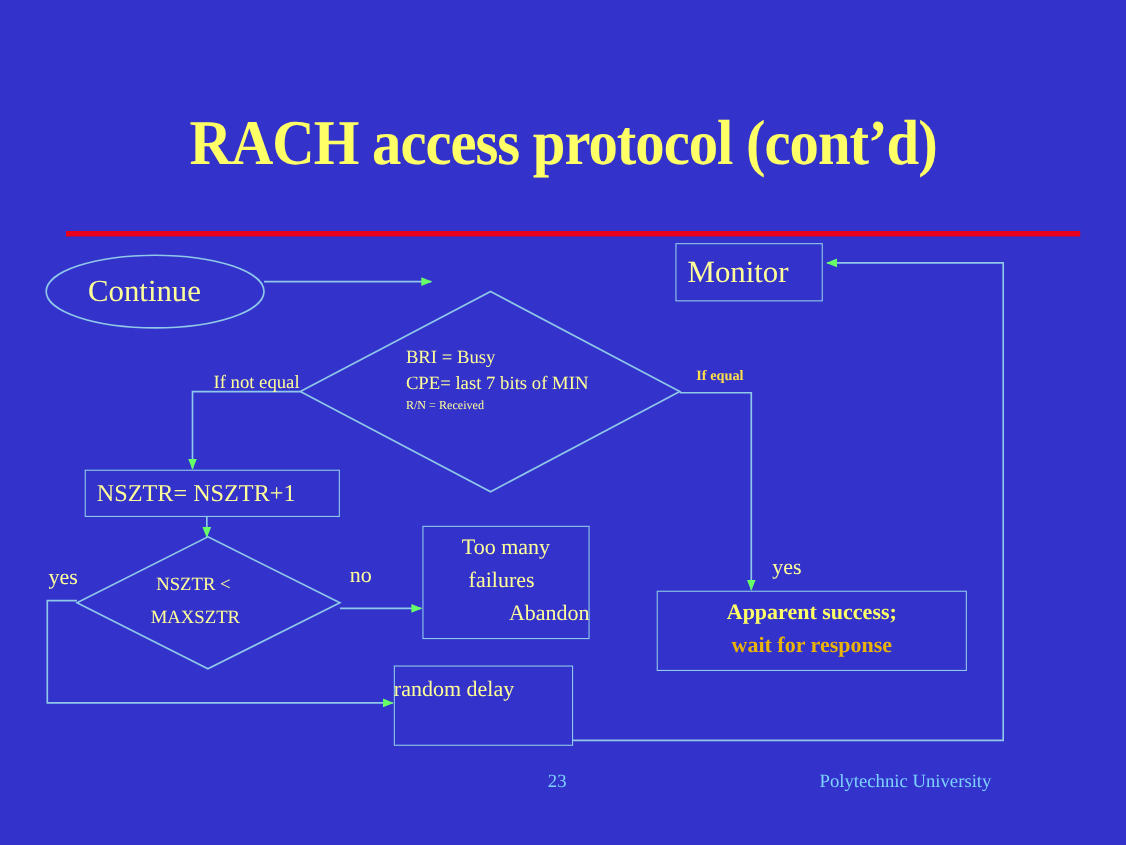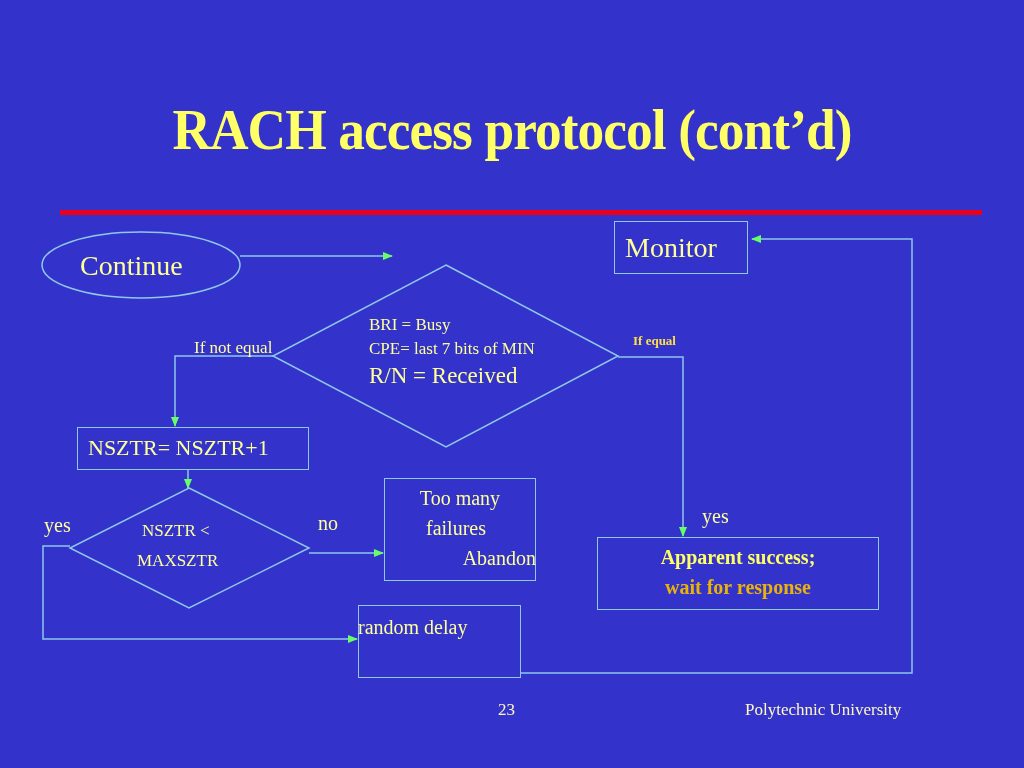--- a/index.html
+++ b/index.html
@@ -4,21 +4,21 @@
 <style>
   html, body { margin: 0; padding: 0; }
   body { width: 1024px; height: 768px; background: #3333cc; position: relative; overflow: hidden;
          font-family: "Liberation Serif", "DejaVu Serif", serif; color: #ffff99; }
   .title { position: absolute; left: 0; width: 1024px; top: 96px; text-align: center;
            font-size: 58px; font-weight: bold; color: #ffff66; letter-spacing: -1px; transform: scaleX(0.92); }
   .rule { position: absolute; left: 60px; top: 210px; width: 922px; height: 5px; background: #e8001c; }
   svg.diagram { position: absolute; left: 0; top: 0; }
   .t { position: absolute; white-space: nowrap; color: #ffff99; }
   .box { position: absolute; border: 1.5px solid #8fc8e8; box-sizing: border-box; }
-  .footer { position: absolute; top: 700px; font-size: 17px; color: #fef9c3; }
+  .footer { position: absolute; top: 700px; font-size: 17px; color: #7dd3fc; }
 </style>
 </head>
 <body>
 
 <div class="title">RACH access protocol (cont’d)</div>
 <div class="rule"></div>
 
 <svg class="diagram" width="1024" height="768">
   <defs>
     <marker id="ah" markerWidth="10" markerHeight="10" refX="9" refY="5" orient="auto" markerUnits="userSpaceOnUse">
@@ -47,21 +47,21 @@
   <polyline points="520,673 912,673 912,239 752,239" fill="none" stroke="#8fc8e8" stroke-width="1.5" marker-end="url(#ah)"></polyline>
 </svg>
 
 <div class="t" style="left:80px; top:250px; font-size:28px;">Continue</div>
 
 <div class="box" style="left:614px; top:221px; width:134px; height:53px;"></div>
 <div class="t" style="left:625px; top:232px; font-size:28px;">Monitor</div>
 
 <div class="t" style="left:369px; top:315px; font-size:17px;">BRI = Busy</div>
 <div class="t" style="left:369px; top:339px; font-size:17px;">CPE= last 7 bits of MIN</div>
-<div class="t" style="left:369px; top:363px; font-size:23px;">R/N = Received</div>
+<div class="t" style="left:369px; top:363px; font-size:11px;">R/N = Received</div>
 
 <div class="t" style="left:194px; top:338px; font-size:17px;">If not equal</div>
 <div class="t" style="left:633px; top:333px; font-size:13px; font-weight:bold; color:#fde047;">If equal</div>
 
 <div class="box" style="left:77px; top:427px; width:232px; height:43px;"></div>
 <div class="t" style="left:88px; top:435px; font-size:22px;">NSZTR= NSZTR+1</div>
 
 <div class="t" style="left:142px; top:521px; font-size:17px;">NSZTR &lt;</div>
 <div class="t" style="left:137px; top:551px; font-size:17px;">MAXSZTR</div>
 

